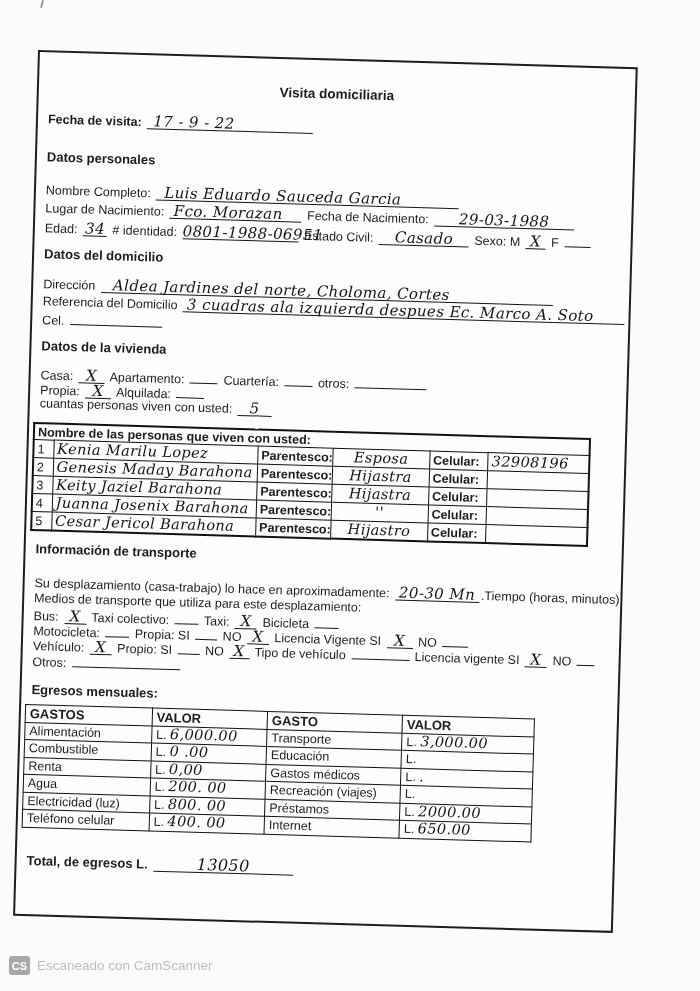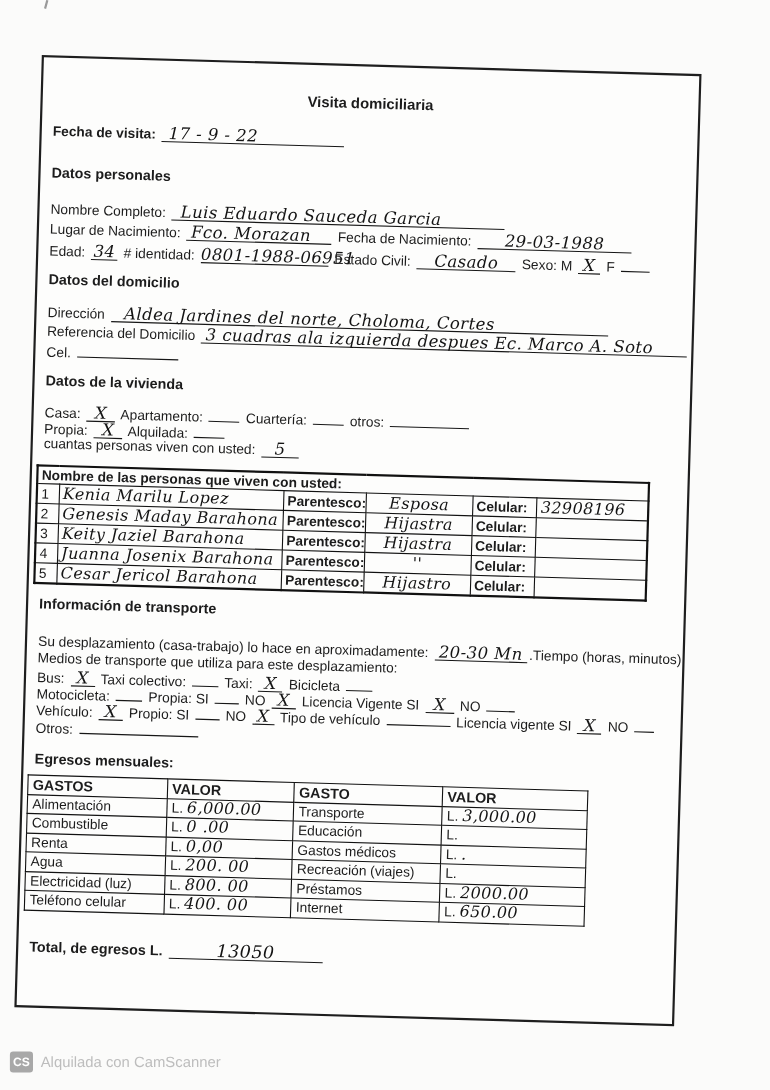--- a/index.html
+++ b/index.html
@@ -304,14 +304,14 @@
 
   <div class="row" style="top:801px">
     <span class="b" style="font-size:13px">Total, de egresos L.</span>
     <span class="seg" style="width:140px"><span class="hw" style="font-size:16px">13050</span></span>
   </div>
 
 </div>
 
 <div class="footer">
   <div class="cs-badge">CS</div>
-  <span>Alquilada con CamScanner</span>
+  <span>Escaneado con CamScanner</span>
 </div>
 
 </body></html>

